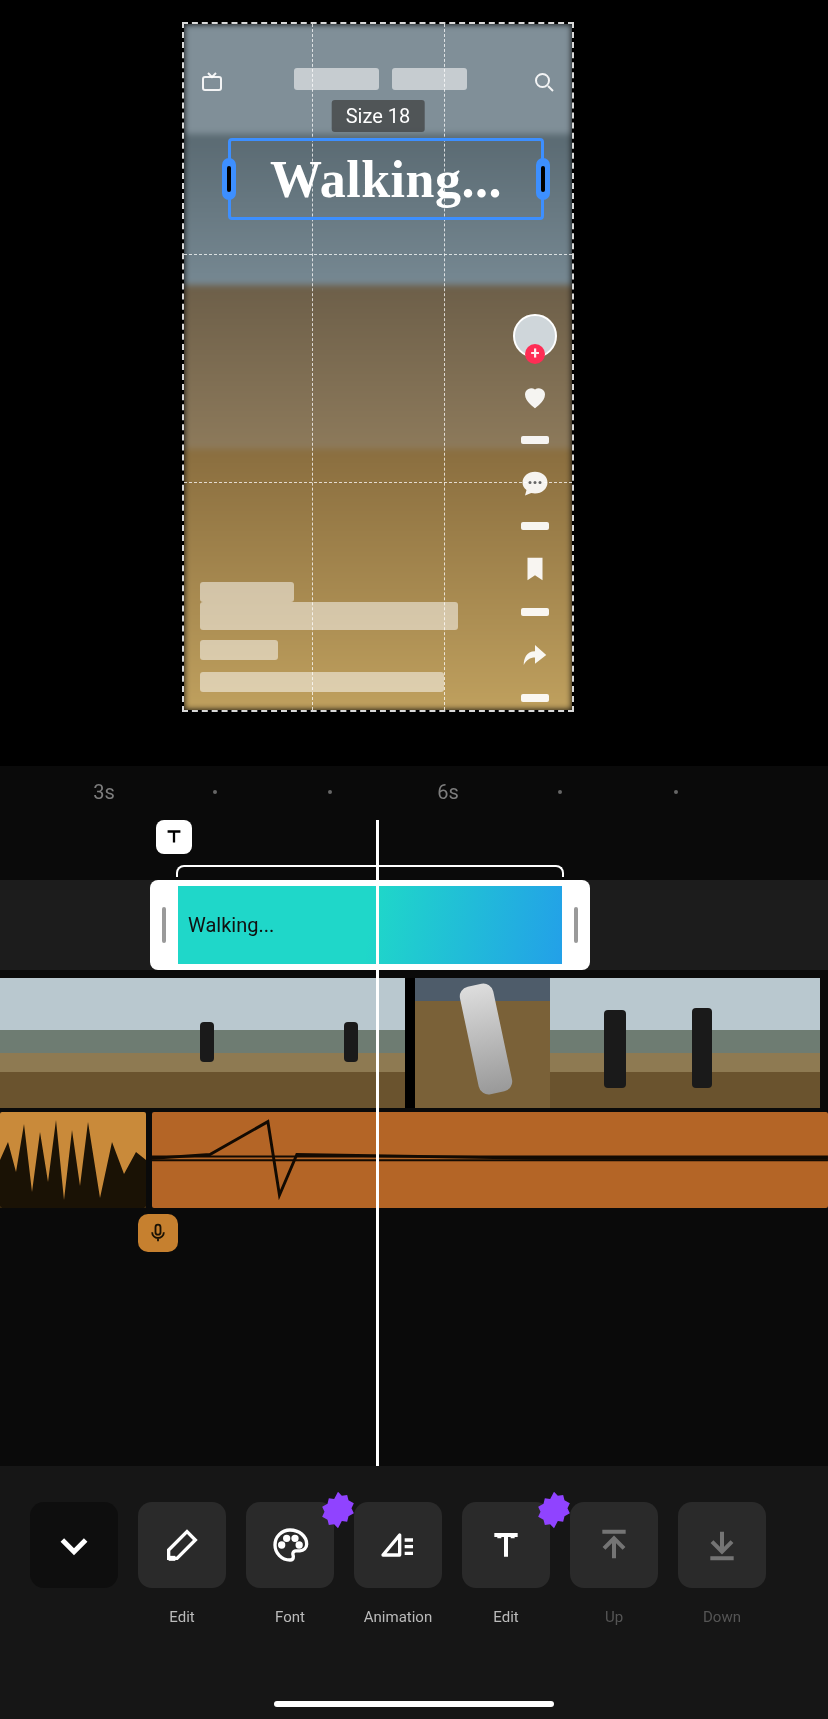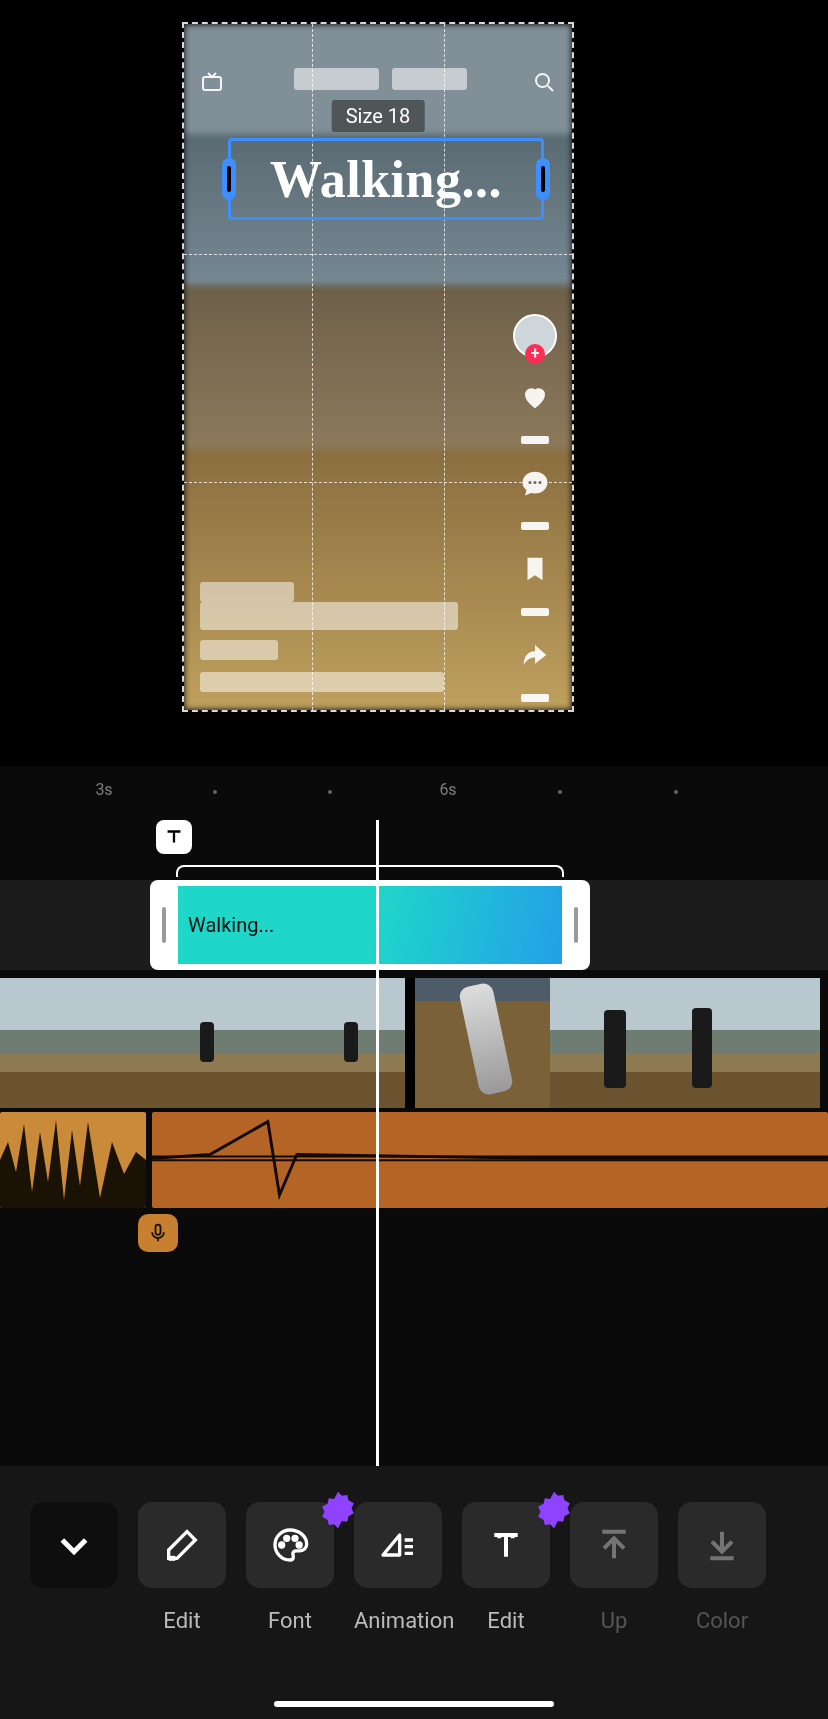--- a/index.html
+++ b/index.html
@@ -101,21 +101,21 @@
   .cap-ph.c{ bottom:50px; width:78px; }
   .cap-ph.d{ bottom:18px; width:244px; }
 
   
   .timeline {
     position:absolute; top:766px; left:0; right:0; bottom:253px;
     background:#0a0a0a;
   }
   .ruler {
     position:absolute; top:14px; left:0; right:0; height:22px;
-    font-size:16px; color:#7d7d7d;
+    font-size:20px; color:#7d7d7d;
   }
   .ruler span { position:absolute; transform:translateX(-50%); }
   .ruler .tick { width:4px; height:4px; border-radius:50%; background:#666; display:block; }
 
   .track-txt {
     position:absolute; top:114px; left:0; right:0; height:90px;
     background:#1c1c1c;
   }
   .txt-clip {
     position:absolute; top:0; bottom:0; left:150px; width:440px;
@@ -191,21 +191,21 @@
   .tool.collapse{ background:#0e0e0e; }
   .tool svg{ width:40px; height:40px; }
   .tool .badge{
     position:absolute; top:-12px; right:-6px;
     width:22px;height:22px;
   }
   .tool-labels{
     position:absolute; top:142px; left:30px; right:0;
     display:flex; gap:20px; text-align:center;
   }
-  .tool-labels span{ width:88px; font-size:22px; color:#bbb; }
+  .tool-labels span{ width:88px; font-size:15px; color:#bbb; }
   .tool-labels span.dim{ color:#555; }
   .tool.dim svg{ opacity:.35; }
 
   .home-ind{
     position:absolute; bottom:12px; left:50%; transform:translateX(-50%);
     width:280px; height:6px; background:#fff; border-radius:3px;
   }
 </style>
 </head>
 <body>
@@ -403,16 +403,16 @@
         </svg>
     </div>
   </div>
   <div class="tool-labels">
     <span></span>
     <span>Edit</span>
     <span>Font</span>
     <span>Animation</span>
     <span>Edit</span>
     <span class="dim">Up</span>
-    <span class="dim">Color</span>
+    <span class="dim">Down</span>
   </div>
   <div class="home-ind"></div>
 </div>
 
 </body></html>

